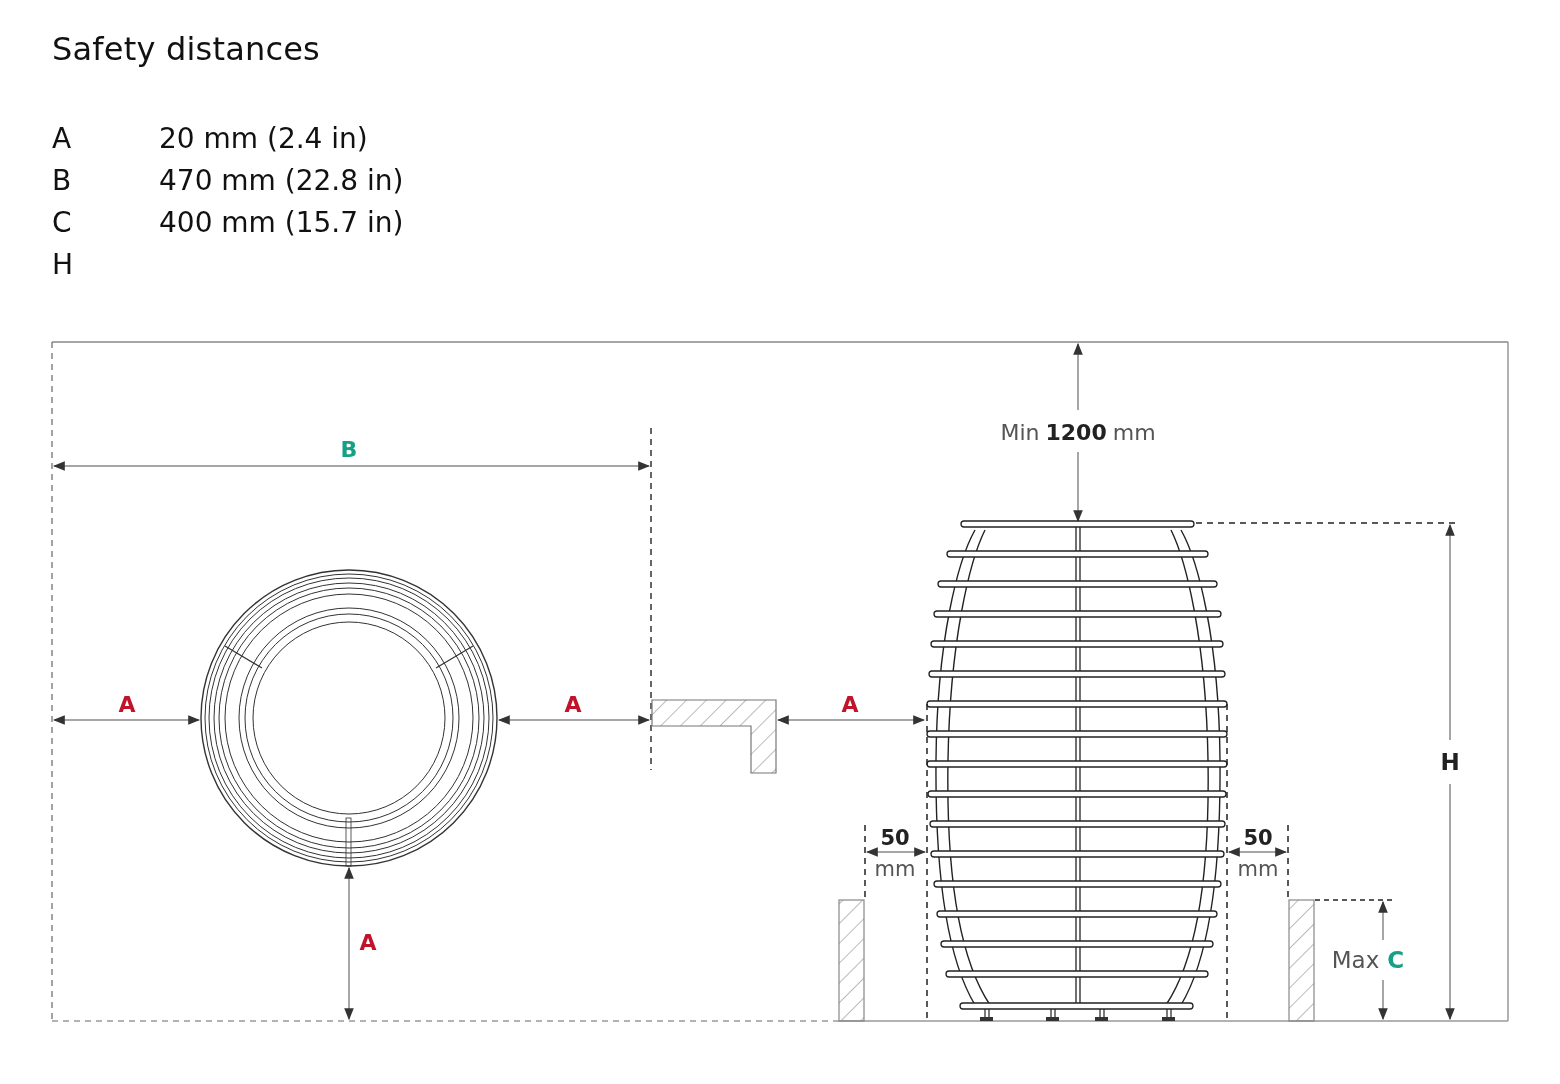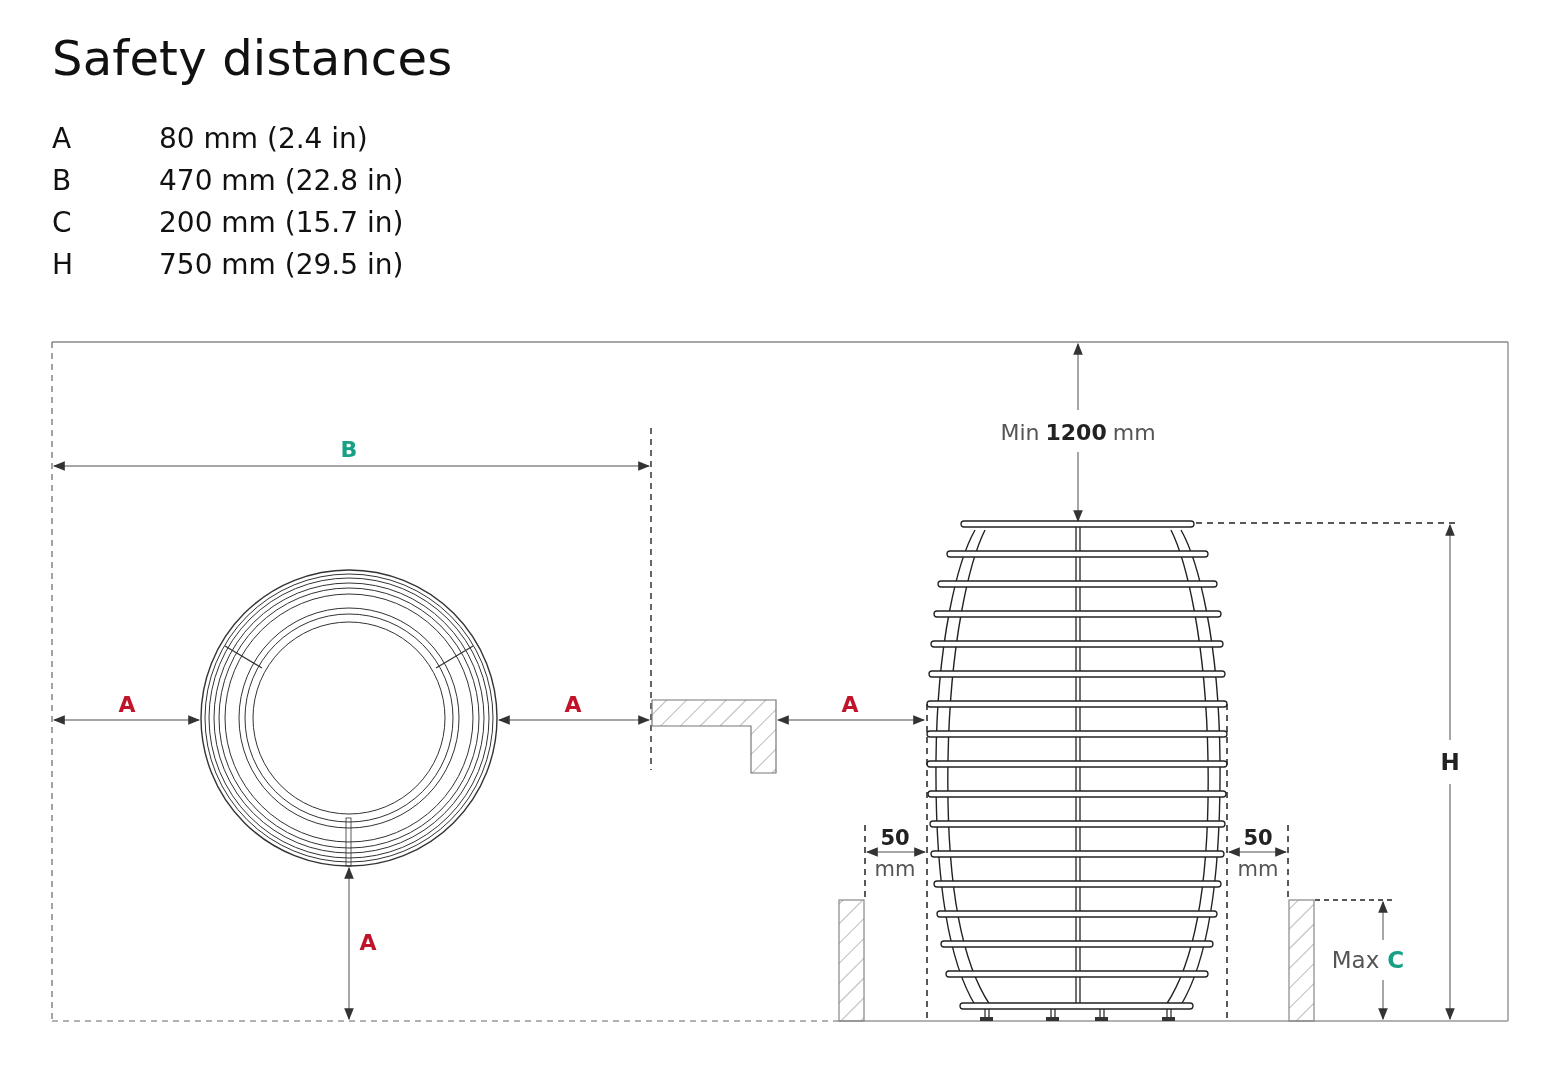--- a/index.html
+++ b/index.html
@@ -1,45 +1,44 @@
 <!DOCTYPE html>
 <html><head>
   <meta charset="utf-8">
   <style>
     html, body { margin: 0; padding: 0; background: #ffffff; }
     body { width: 1560px; height: 1084px; position: relative; overflow: hidden; font-family: "DejaVu Sans", sans-serif; color: #111; }
-    .title { position: absolute; left: 52px; top: 30px; font-size: 48px; font-weight: normal; letter-spacing: 0.2px; color: #111; margin: 0; }
+    .title { position: absolute; left: 52px; top: 30px; font-size: 32px; font-weight: normal; letter-spacing: 0.2px; color: #111; margin: 0; }
     .legend { position: absolute; left: 52px; top: 117px; }
     .legend-row { height: 42px; display: flex; align-items: center; font-size: 28px; color: #111; }
     .legend-key { width: 107px; display: inline-block; }
     .legend-val { display: inline-block; }
     svg.diagram { position: absolute; left: 0; top: 0; }
     .lbl { font-family: "DejaVu Sans", sans-serif; }
   </style>
 </head>
 <body>
 
 <h1 class="title">Safety distances</h1>
 
 <div class="legend">
   <div class="legend-row">
     <span class="legend-key">A</span>
-    <span class="legend-val">80 mm (2.4 in)</span>
+    <span class="legend-val">20 mm (2.4 in)</span>
   </div>
   <div class="legend-row">
     <span class="legend-key">B</span>
     <span class="legend-val">470 mm (22.8 in)</span>
   </div>
   <div class="legend-row">
     <span class="legend-key">C</span>
-    <span class="legend-val">200 mm (15.7 in)</span>
+    <span class="legend-val">400 mm (15.7 in)</span>
   </div>
   <div class="legend-row">
     <span class="legend-key">H</span>
-    <span class="legend-val">750 mm (29.5 in)</span>
   </div>
 </div>
 
 <svg class="diagram" width="1560" height="1084" viewBox="0 0 1560 1084">
   <defs>
     <marker id="arr" viewBox="0 0 10 10" refX="9" refY="5" markerWidth="8" markerHeight="8" orient="auto-start-reverse">
       <path d="M0,1 L10,5 L0,9 z" fill="#333"></path>
     </marker>
     <pattern id="hatch" patternUnits="userSpaceOnUse" width="14" height="14" patternTransform="rotate(45)">
       <line x1="0" y1="0" x2="0" y2="14" stroke="#777" stroke-width="1"></line>

